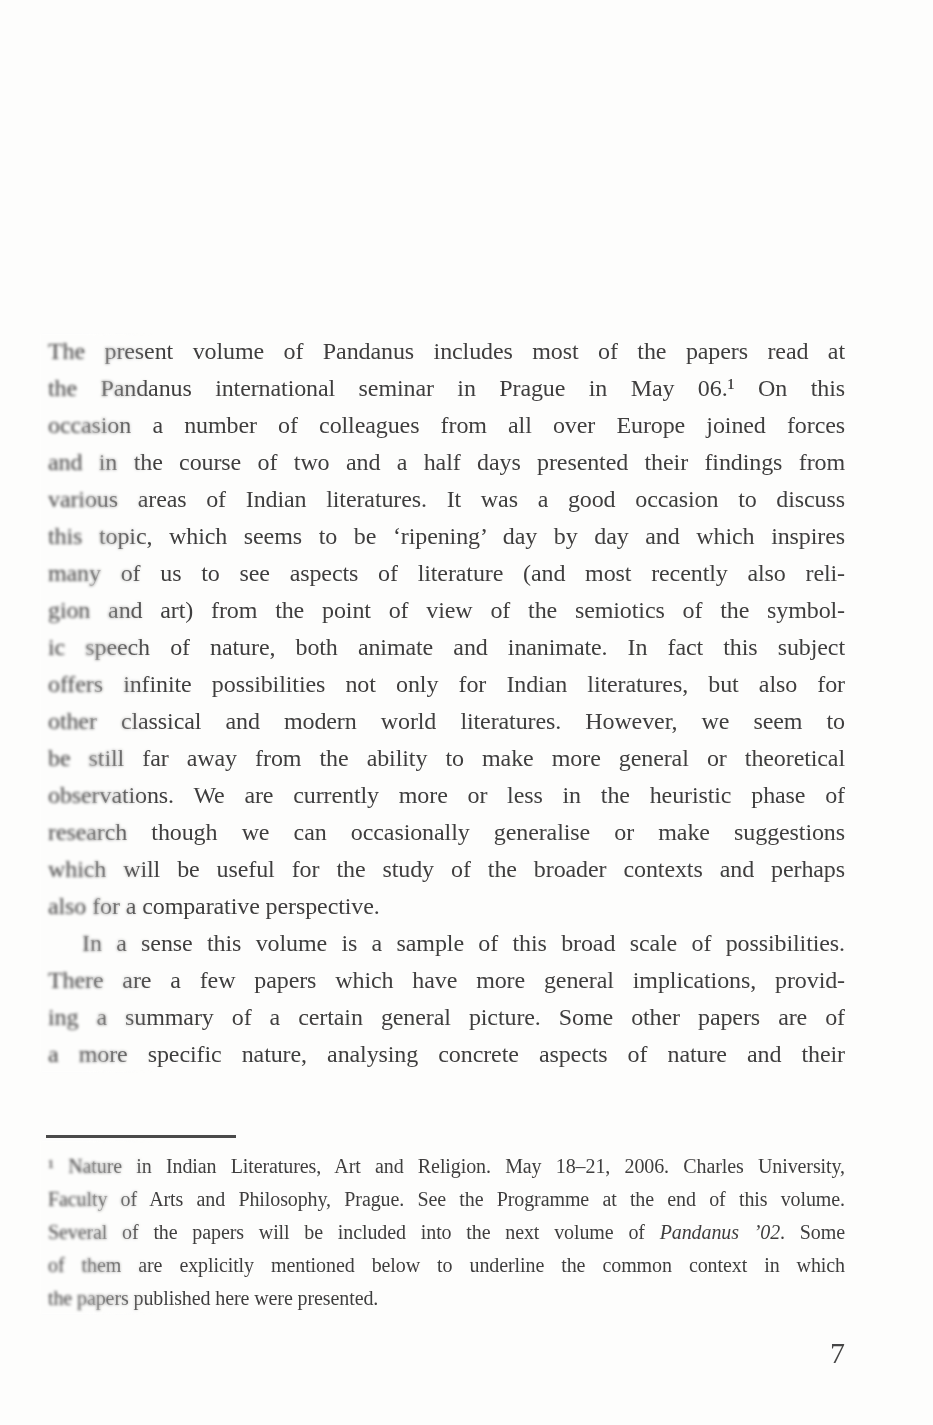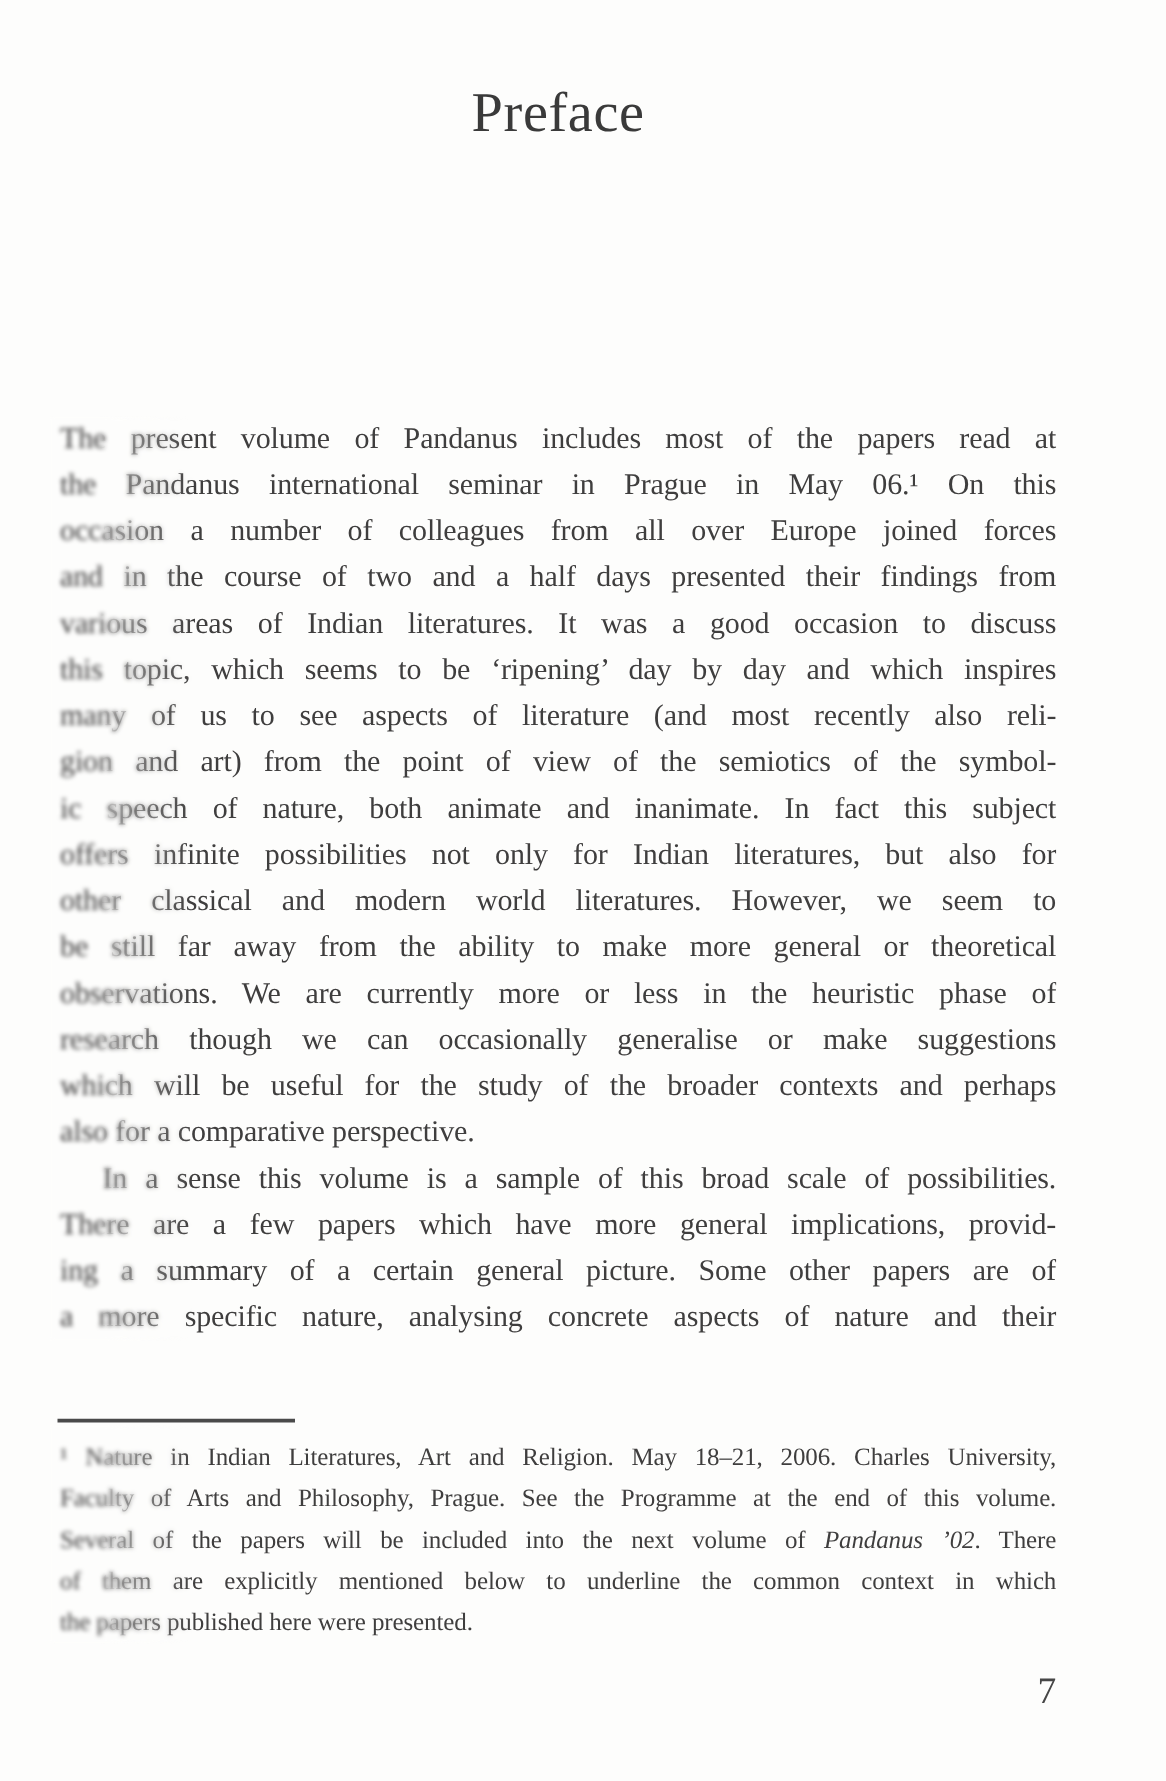--- a/index.html
+++ b/index.html
@@ -93,21 +93,20 @@
     -webkit-mask-image: linear-gradient(to right, black 35%, transparent 100%);
   }
   .smudge-body { left: 40px; top: 333px; width: 115px; height: 740px; }
   .smudge-footnote { left: 40px; top: 1140px; width: 115px; height: 175px; }
 </style>
 </head>
 <body>
 
 <div class="page">
 
-  <h1 class="title">Preface</h1>
 
   <div class="body-block">
     <div>
       <div class="ln">The present volume of Pandanus includes most of the papers read at</div>
       <div class="ln">the Pandanus international seminar in Prague in May 06.¹ On this</div>
       <div class="ln">occasion a number of colleagues from all over Europe joined forces</div>
       <div class="ln">and in the course of two and a half days presented their findings from</div>
       <div class="ln">various areas of Indian literatures. It was a good occasion to discuss</div>
       <div class="ln">this topic, which seems to be ‘ripening’ day by day and which inspires</div>
       <div class="ln">many of us to see aspects of literature (and most recently also reli-</div>
@@ -127,21 +126,21 @@
       <div class="ln">ing a summary of a certain general picture. Some other papers are of</div>
       <div class="ln">a more specific nature, analysing concrete aspects of nature and their</div>
     </div>
   </div>
 
   <div class="footnote-rule"></div>
 
   <div class="footnote">
     <div class="fn-ln">¹ Nature in Indian Literatures, Art and Religion. May 18–21, 2006. Charles University,</div>
     <div class="fn-ln">Faculty of Arts and Philosophy, Prague. See the Programme at the end of this volume.</div>
-    <div class="fn-ln"><span>Several of the papers will be included into the next volume of </span><span class="it">Pandanus ’02</span><span>. There</span></div>
+    <div class="fn-ln"><span>Several of the papers will be included into the next volume of </span><span class="it">Pandanus ’02</span><span>. Some</span></div>
     <div class="fn-ln">of them are explicitly mentioned below to underline the common context in which</div>
     <div class="fn-ln fn-last">the papers published here were presented.</div>
   </div>
 
   <div class="page-number">7</div>
 
   <div class="smudge smudge-body"></div>
   <div class="smudge smudge-footnote"></div>
 
 </div>

